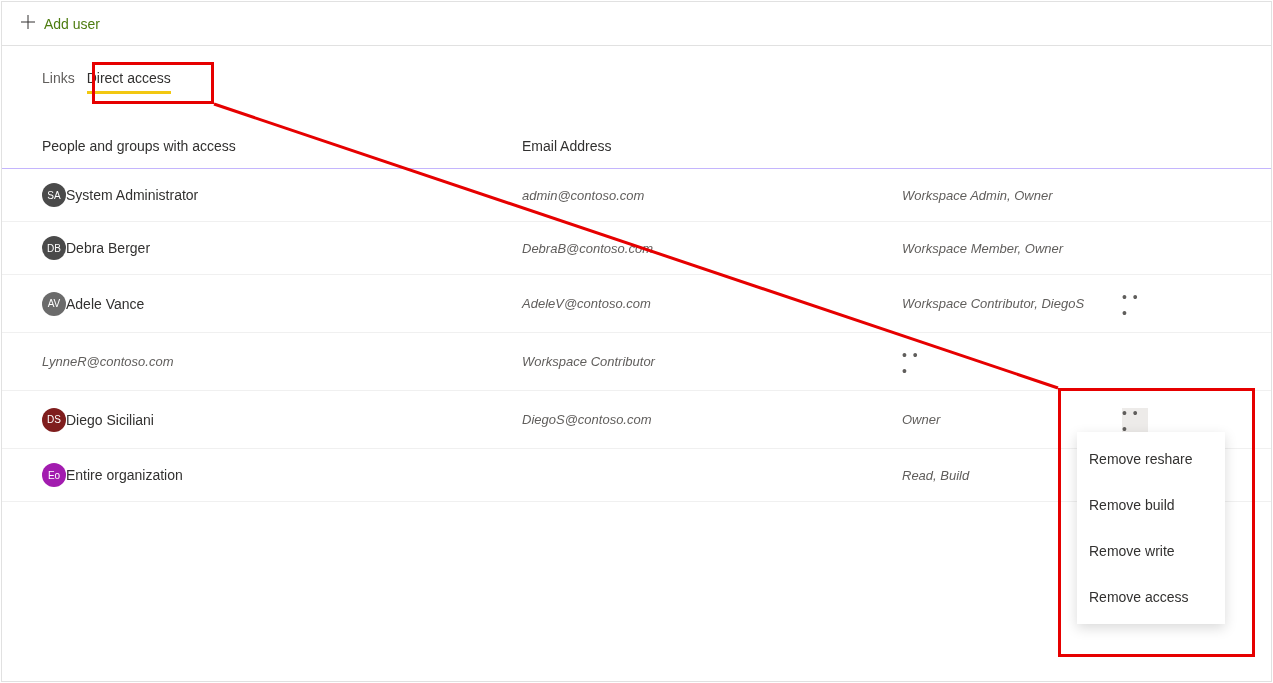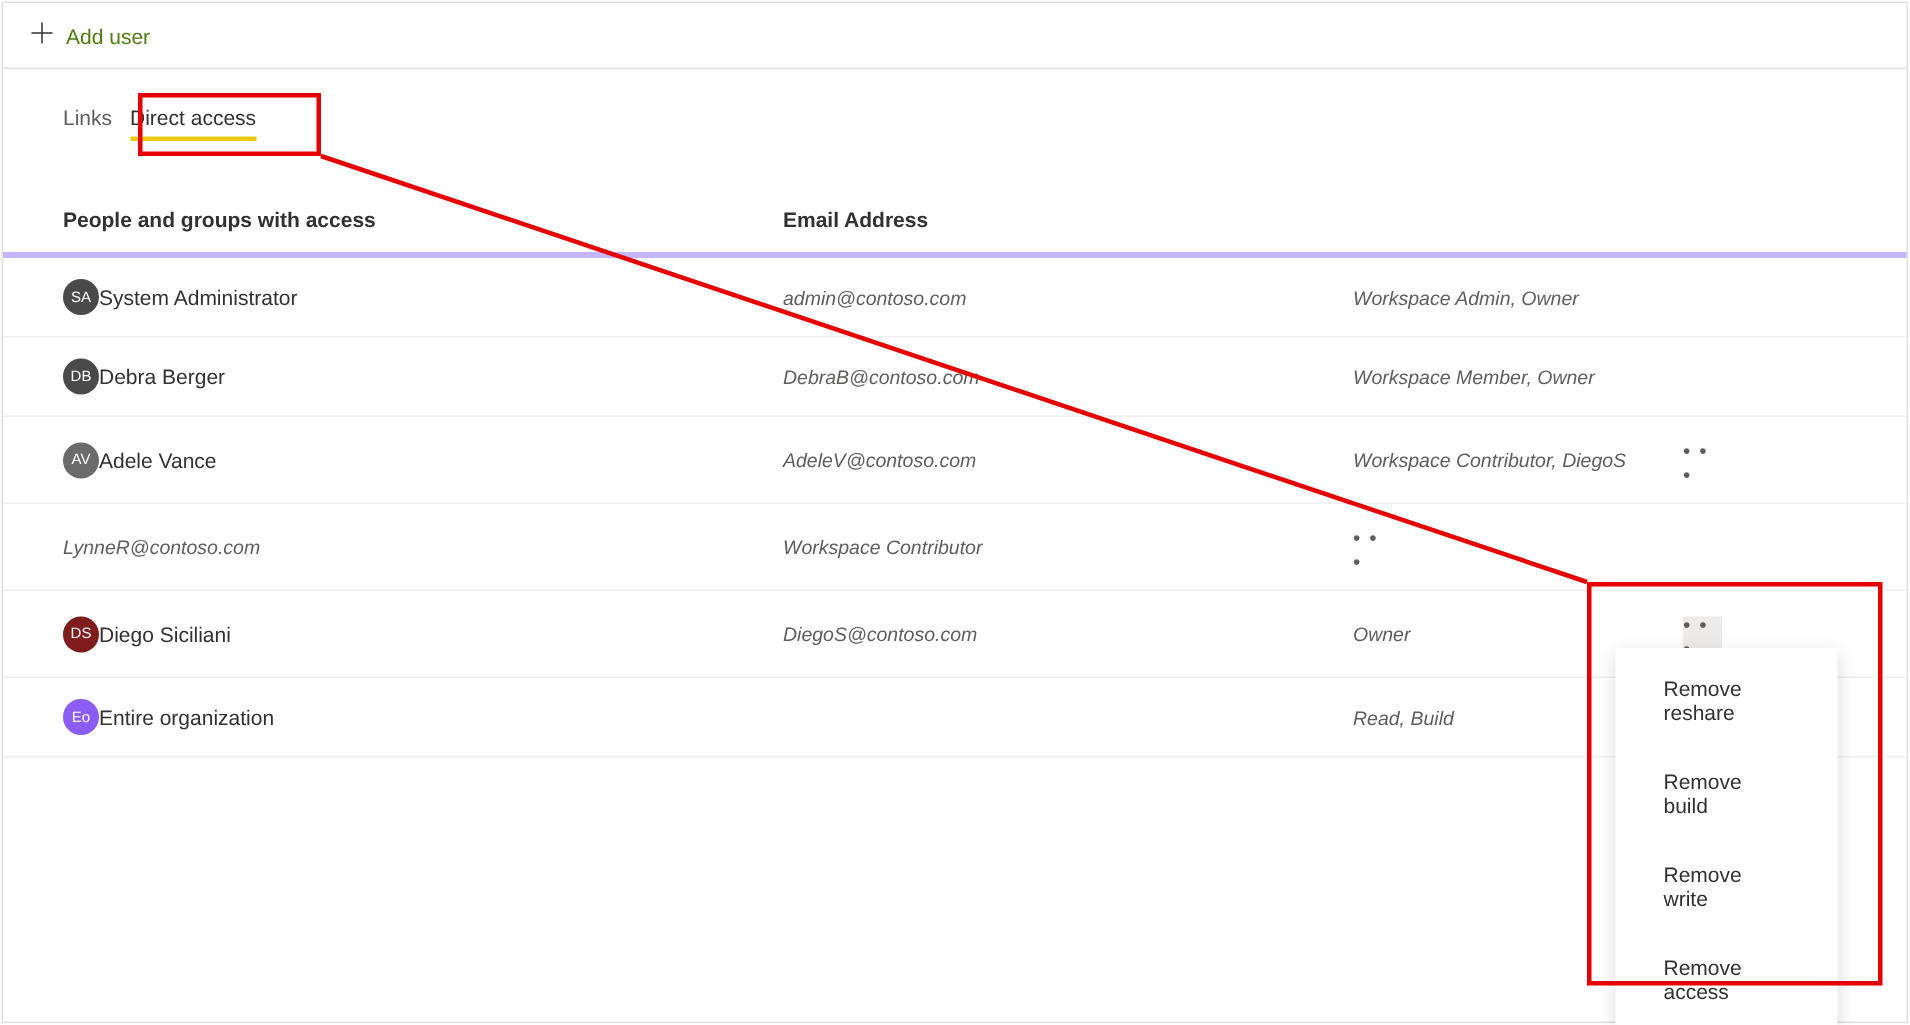--- a/index.html
+++ b/index.html
@@ -70,23 +70,23 @@
     border: 3px solid #e60000;
     left: 90px; top: 60px;
     width: 122px; height: 42px;
     pointer-events: none;
     z-index: 50;
   }
   .columns-row {
     display: grid;
     grid-template-columns: 480px 380px 1fr;
     padding: 44px 40px 14px 40px;
-    font-weight: 700;
-    color: #323130;
-    border-bottom: 4px solid #c4b5fd;
+    font-weight: 400;
+    color: #323130;
+    border-bottom: 1px solid #c4b5fd;
   }
   .data-row {
     display: grid;
     grid-template-columns: 480px 380px 220px 40px;
     align-items: center;
     padding: 14px 40px;
     border-bottom: 1px solid #f0f0f0;
     color: #605e5c;
   }
   .data-row .col-email,
@@ -117,21 +117,21 @@
     position: absolute;
     left: 1075px;
     top: 430px;
     width: 148px;
     background: #fff;
     box-shadow: 0 4px 12px rgba(0,0,0,0.15);
     z-index: 40;
     padding: 4px 0;
   }
   .context-menu-item {
-    padding: 15px 32px;
+    padding: 15px 12px;
     font-size: 14px;
     color: #323130;
     cursor: pointer;
   }
   .annot-menu-box {
     position: absolute;
     border: 3px solid #e60000;
     left: 1056px; top: 386px;
     width: 197px; height: 269px;
     pointer-events: none;
@@ -214,21 +214,21 @@
             <span>Diego Siciliani</span>
           </div>
           <div class="col-email">DiegoS@contoso.com</div>
           <div class="col-perm">Owner</div>
           <div><span class="more-btn active">
               <span>• • •</span>
             </span></div>
         </div>
         <div class="data-row">
           <div class="col-name">
-            <span class="avatar" style="background: #8b5cf6;">Eo</span>
+            <span class="avatar" style="background: #a21caf;">Eo</span>
             <span>Entire organization</span>
           </div>
           <div class="col-email"></div>
           <div class="col-perm">Read, Build</div>
           <div></div>
         </div>
       </div>
   </div>
 
   <div class="context-menu">

